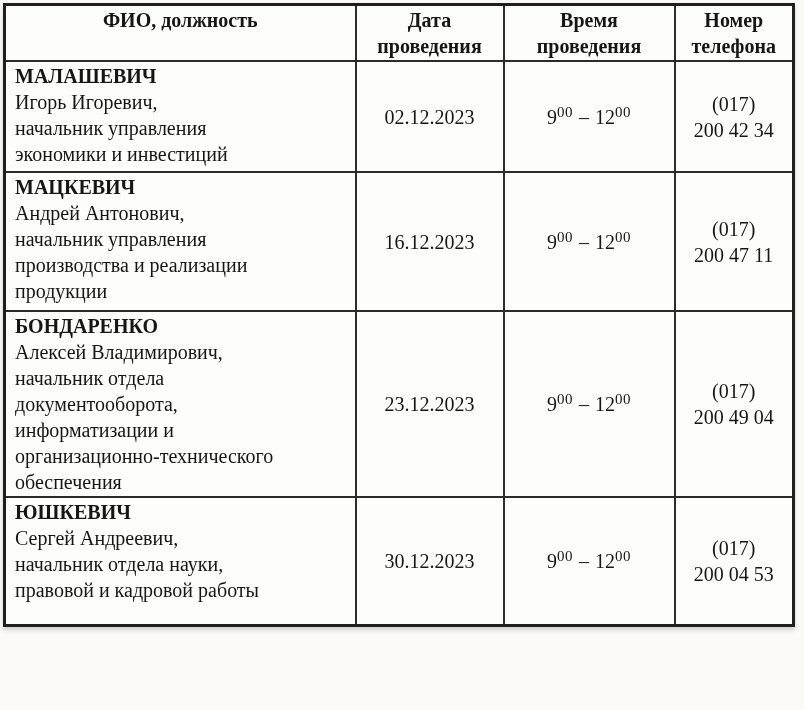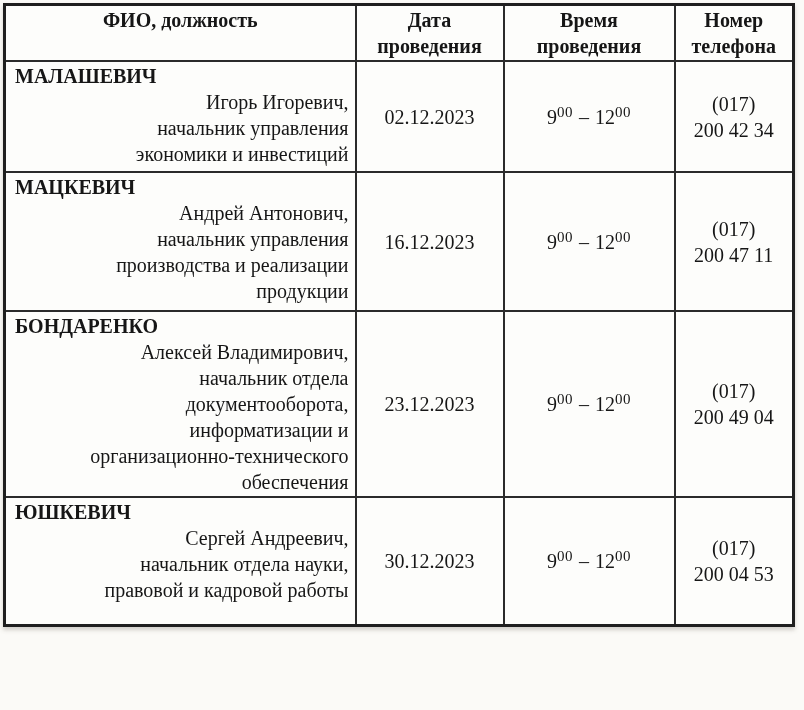--- a/index.html
+++ b/index.html
@@ -53,21 +53,21 @@
     padding: 1px 4px;
     white-space: pre-line;
   }
   td.name {
     vertical-align: top;
     text-align: left;
     padding: 1px 6px 1px 9px;
     border-radius: 18px;
   }
   .surname { font-weight: bold; }
-  .details { white-space: pre-line; text-align: right; }
+  .details { white-space: pre-line; }
 
   td.date, td.time, td.phone {
     text-align: center;
     vertical-align: middle;
     padding: 0 2px;
   }
   td.phone { white-space: pre-line; }
 
   .mins {
     font-size: 15px;

